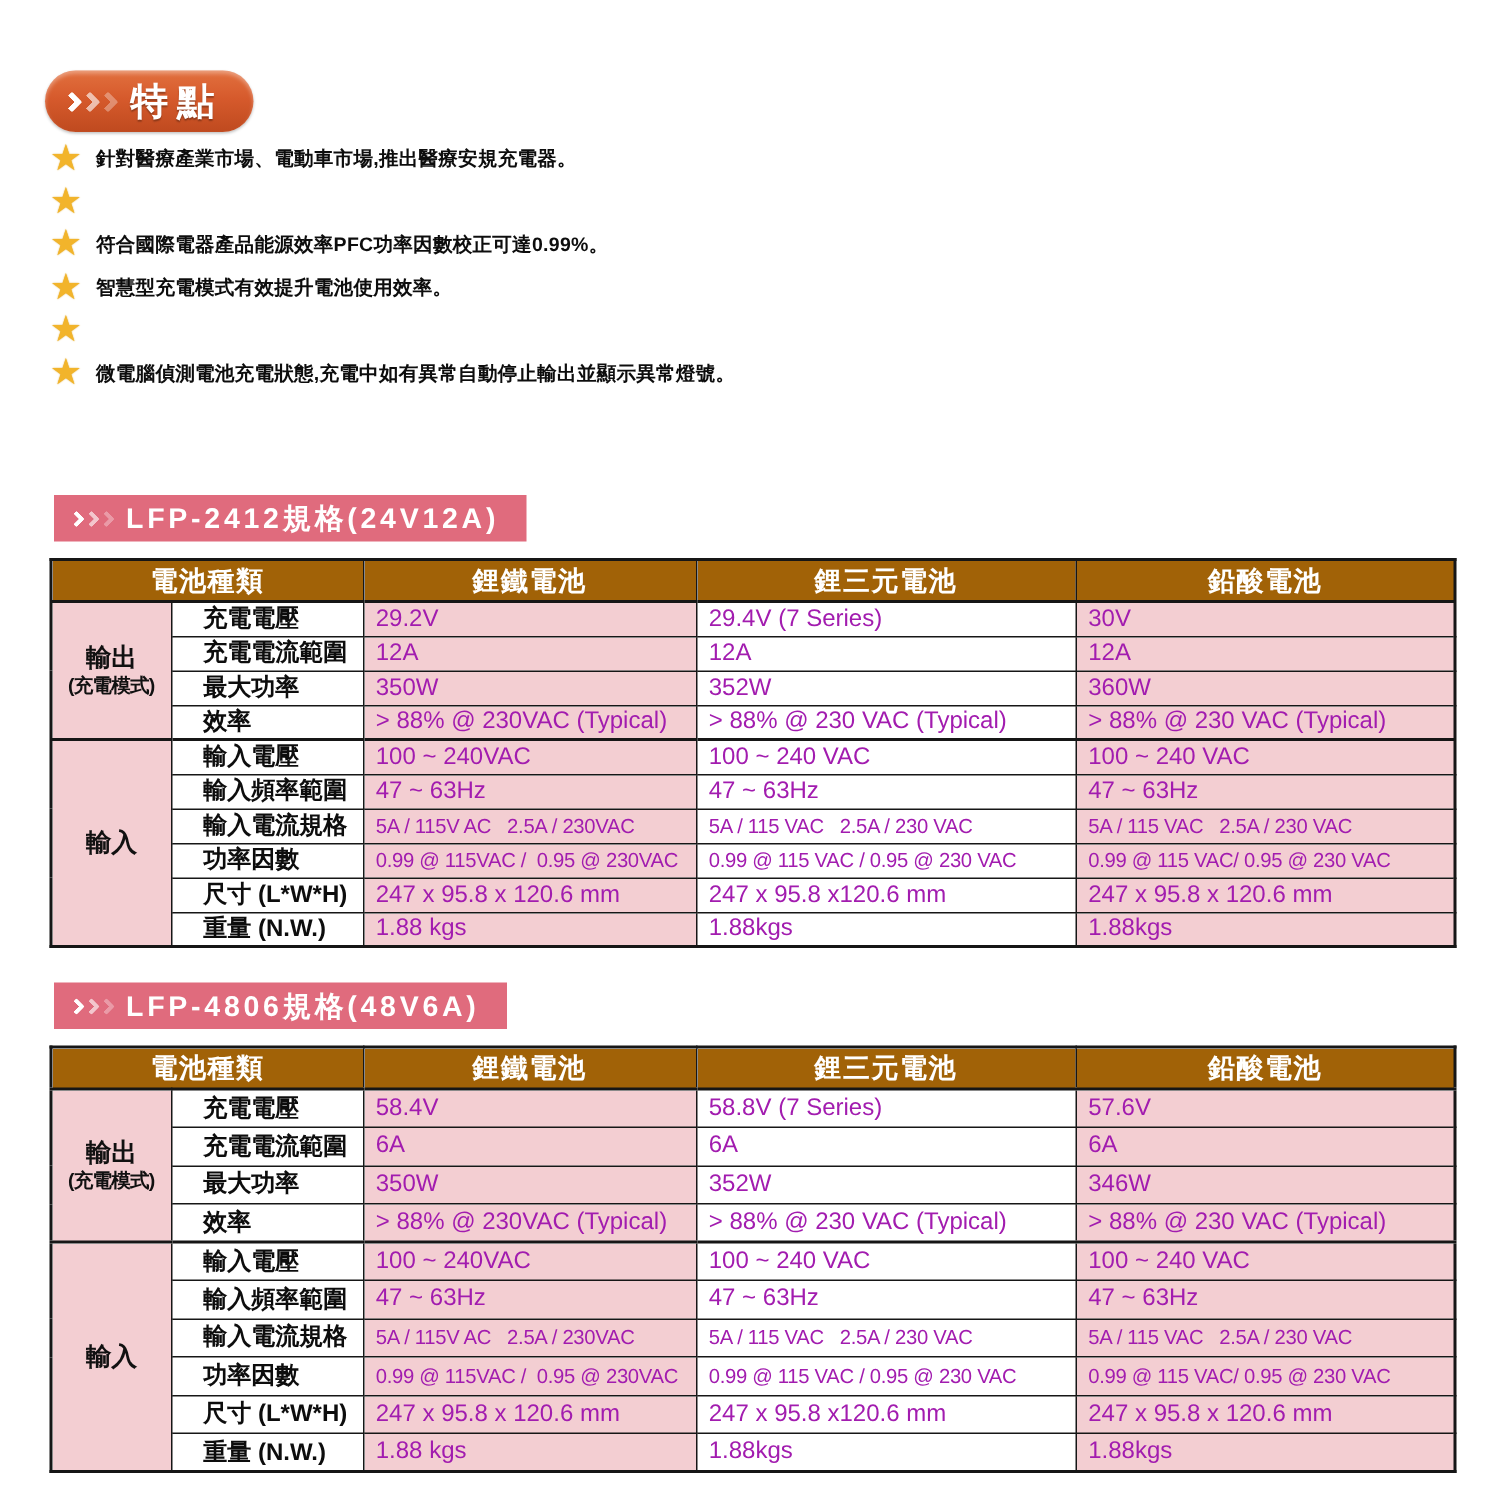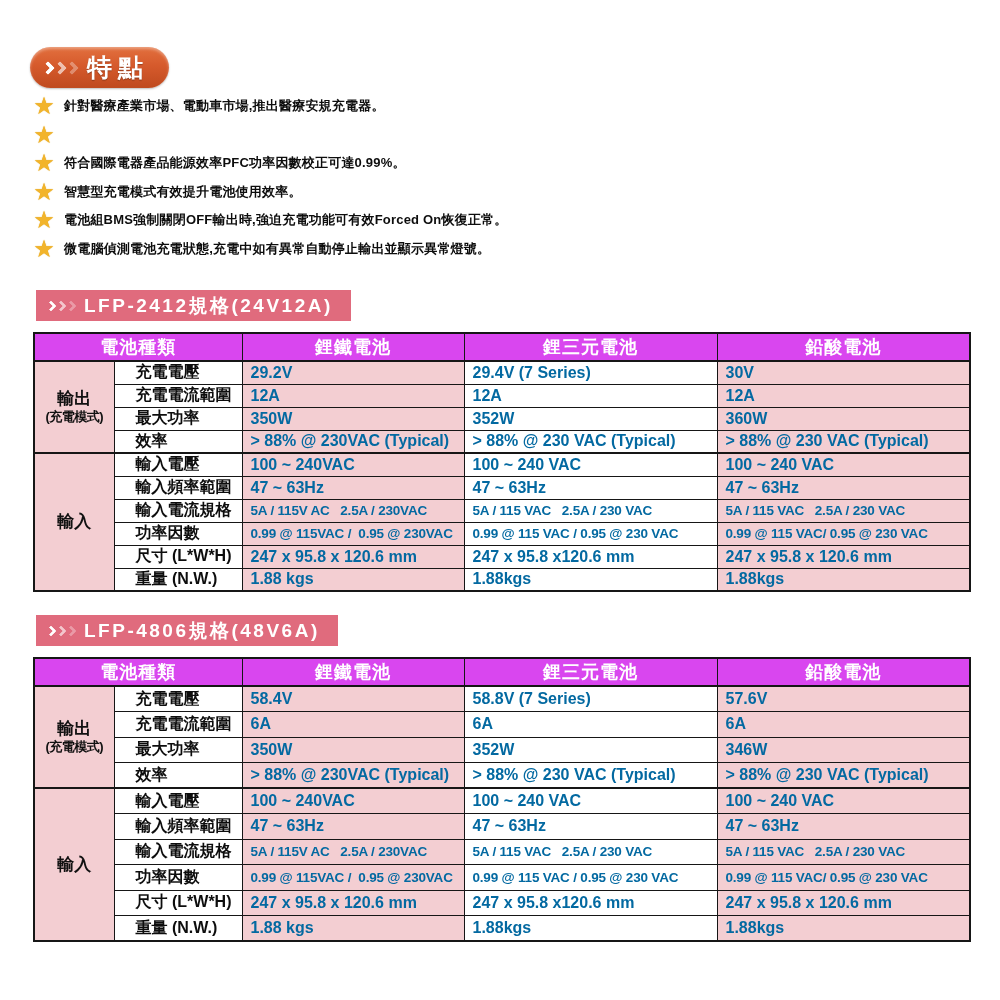--- a/index.html
+++ b/index.html
@@ -23,34 +23,34 @@
   .feat-list { position:absolute; left:31px; top:92px; width:950px; }
   .feat-item { display:flex; align-items:flex-start; gap:7px; height:28.6px; }
   .star { color:#f2b42b; font-size:24px; line-height:27px; width:26px; text-align:center;
     text-shadow:0 0 1px #d79a10; }
   .feat-text { font-size:13px; font-weight:bold; line-height:28px; color:#0d0d0d; letter-spacing:.2px; }
 
   
   .spec { position:absolute; left:33px; width:936px; }
   .spec-title { display:inline-flex; align-items:center; gap:9px; margin-left:3px;
     background:#e06b7d; color:#fff; font-weight:bold; font-size:19px; letter-spacing:2.5px;
-    padding:0 18px 0 11px; height:31px; }
+    padding:0 18px 0 11px; height:31px;margin-top:40px; }
   .spec-title .chev { width:8px; height:8px; border-width:3.5px; }
 
   table.spec-table { border-collapse:collapse; table-layout:fixed; width:936px; margin-top:11px;
     border:2px solid #161616; }
   table.spec-table th, table.spec-table td { border:1px solid #161616; overflow:hidden; }
-  table.spec-table th { background:#d946ef; color:#fff; font-weight:bold; font-size:18px;
+  table.spec-table th { background:#a16207; color:#fff; font-weight:bold; font-size:18px;
     letter-spacing:1px; height:28px; border-bottom-width:2px;font-family:Liberation Mono, monospace; }
   tr.group-start td { border-top-width:2px; }
   td.group { background:#f3ced2; text-align:center; font-weight:bold; color:#111; vertical-align:middle; }
   td.group .g1 { font-size:17px; line-height:20px; }
   td.group .g2 { font-size:13px; line-height:16px; letter-spacing:-.5px; }
   td.rlabel { background:#fff; font-weight:bold; font-size:16px; padding:0 21px; color:#0d0d0d; white-space:nowrap; }
-  td.val { font-size:16px; color:#0369a1; padding:0 8px; white-space:pre;font-weight:bold; }
+  td.val { font-size:16px; color:#a21caf; padding:0 8px; white-space:pre; }
   td.val.col0, td.val.col2 { background:#f3ced2; }
   td.val.col1 { background:#ffffff; }
   tr.small td.val { font-size:13.5px; letter-spacing:-.2px; }
   #spec-0 td { height:23px; }
   #spec-1 td { height:25.5px; }
 </style>
 </head>
 <body>
 
 <div id="canvas">
@@ -75,21 +75,20 @@
       <div class="feat-item">
         <span class="star">★</span>
         <span class="feat-text">符合國際電器產品能源效率PFC功率因數校正可達0.99%。</span>
       </div>
       <div class="feat-item">
         <span class="star">★</span>
         <span class="feat-text">智慧型充電模式有效提升電池使用效率。</span>
       </div>
       <div class="feat-item">
         <span class="star">★</span>
-        <span class="feat-text">電池組BMS強制關閉OFF輸出時,強迫充電功能可有效Forced On恢復正常。</span>
       </div>
       <div class="feat-item">
         <span class="star">★</span>
         <span class="feat-text">微電腦偵測電池充電狀態,充電中如有異常自動停止輸出並顯示異常燈號。</span>
       </div>
     </div>
 
   <section class="spec" id="spec-0" style="top:290px">
     <div class="spec-title">
       <span class="chevs">

